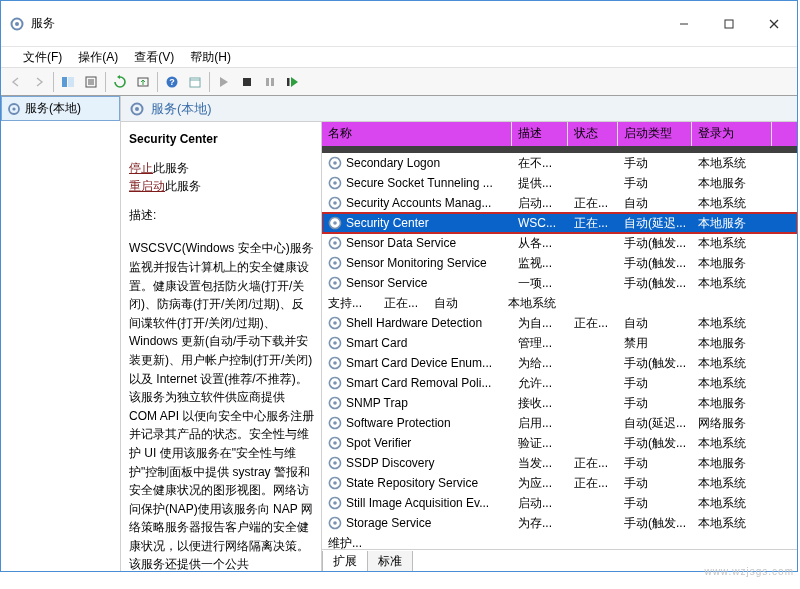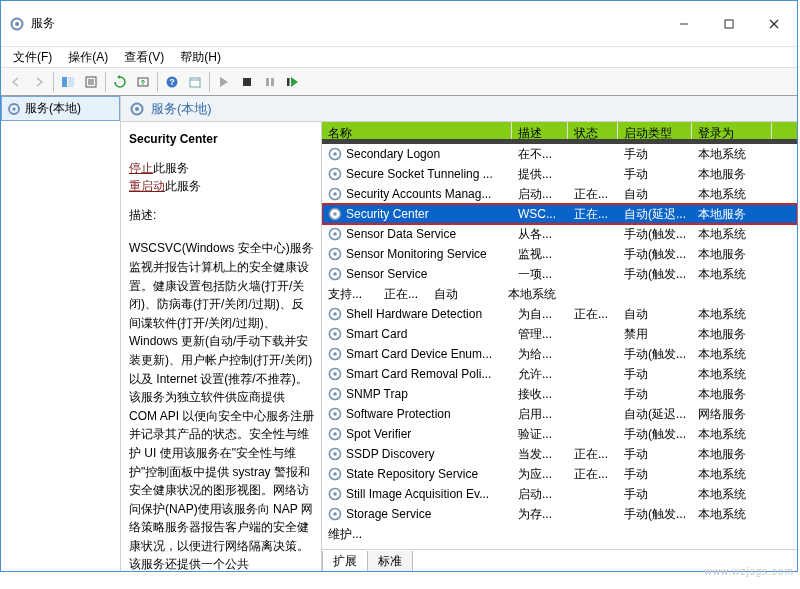--- a/index.html
+++ b/index.html
@@ -9,21 +9,21 @@
 
 
 .titlebar { height: 46px; display: flex; align-items: center; padding-left: 8px; background: #fff; border-bottom: 1px solid #e5e5e5; }
 .titlebar .app-icon { width: 16px; height: 16px; margin-right: 6px; }
 .titlebar .title { flex: 1; font-size: 12px; }
 .titlebar .ctrls { display: flex; }
 .titlebar .ctrls div { width: 45px; height: 29px; display: flex; align-items: center; justify-content: center; color: #333; }
 .titlebar .ctrls div:last-child { width: 46px; }
 
 
-.menubar { height: 21px; display: flex; align-items: center; padding-left: 4px; font-size: 12px; border-bottom: 1px solid #e0e0e0; }
+.menubar { height: 21px; display: flex; align-items: center; padding-left: 14px; font-size: 12px; border-bottom: 1px solid #e0e0e0; }
 .menubar span { padding: 2px 8px; }
 
 
 .toolbar { height: 28px; display: flex; align-items: center; padding: 2px 4px; gap: 1px; border-bottom: 1px solid #a0a0a0; background: #f7f7f7; }
 .toolbar .tbtn { width: 22px; height: 22px; display: flex; align-items: center; justify-content: center; border: 1px solid transparent; }
 .toolbar .tbtn.disabled { opacity: 0.4; }
 .toolbar .sep { width: 1px; height: 20px; background: #c0c0c0; margin: 0 2px; }
 
 
 .body { flex: 1; display: flex; overflow: hidden; }
@@ -43,21 +43,21 @@
 .detail h3 { font-size: 12px; font-weight: bold; margin-bottom: 10px; }
 .detail a { color: #7f1d1d; text-decoration: underline; cursor: pointer; text-align: right; }
 .detail .desc-label { margin-top: 10px; }
 .detail .desc-text { margin-top: 15px; }
 
 
 .vdivider { width: 1px; background: #d0d0d0; cursor: col-resize; }
 
 
 .listwrap { flex: 1; display: flex; flex-direction: column; overflow: hidden; border-left: 0; }
-.listhead { display: flex; height: 22px; border-bottom: 5px solid #404040; background: #84cc16; }
+.listhead { display: flex; height: 31px; border-bottom: 7px solid #404040; background: #d946ef; }
 .listhead .col { border-right: 1px solid #e0e0e0; padding: 3px 6px; font-size: 12px; }
 .listbody { flex: 1; overflow-y: auto; overflow-x: hidden; }
 .row { display: flex; height: 20px; align-items: center; white-space: nowrap; }
 .row .cell { padding: 0 6px; overflow: hidden; text-overflow: ellipsis; font-size: 12px; }
 .row .cell.name { display: flex; align-items: center; gap: 4px; text-align: right; }
 .row.selected { background: #0a63c9; color: #fff; outline: 2px solid #c62828; outline-offset: -1px; }
 .row.selected .svc-gear path { fill: #fff; }
 
 
 .c-name { width: 190px; }

